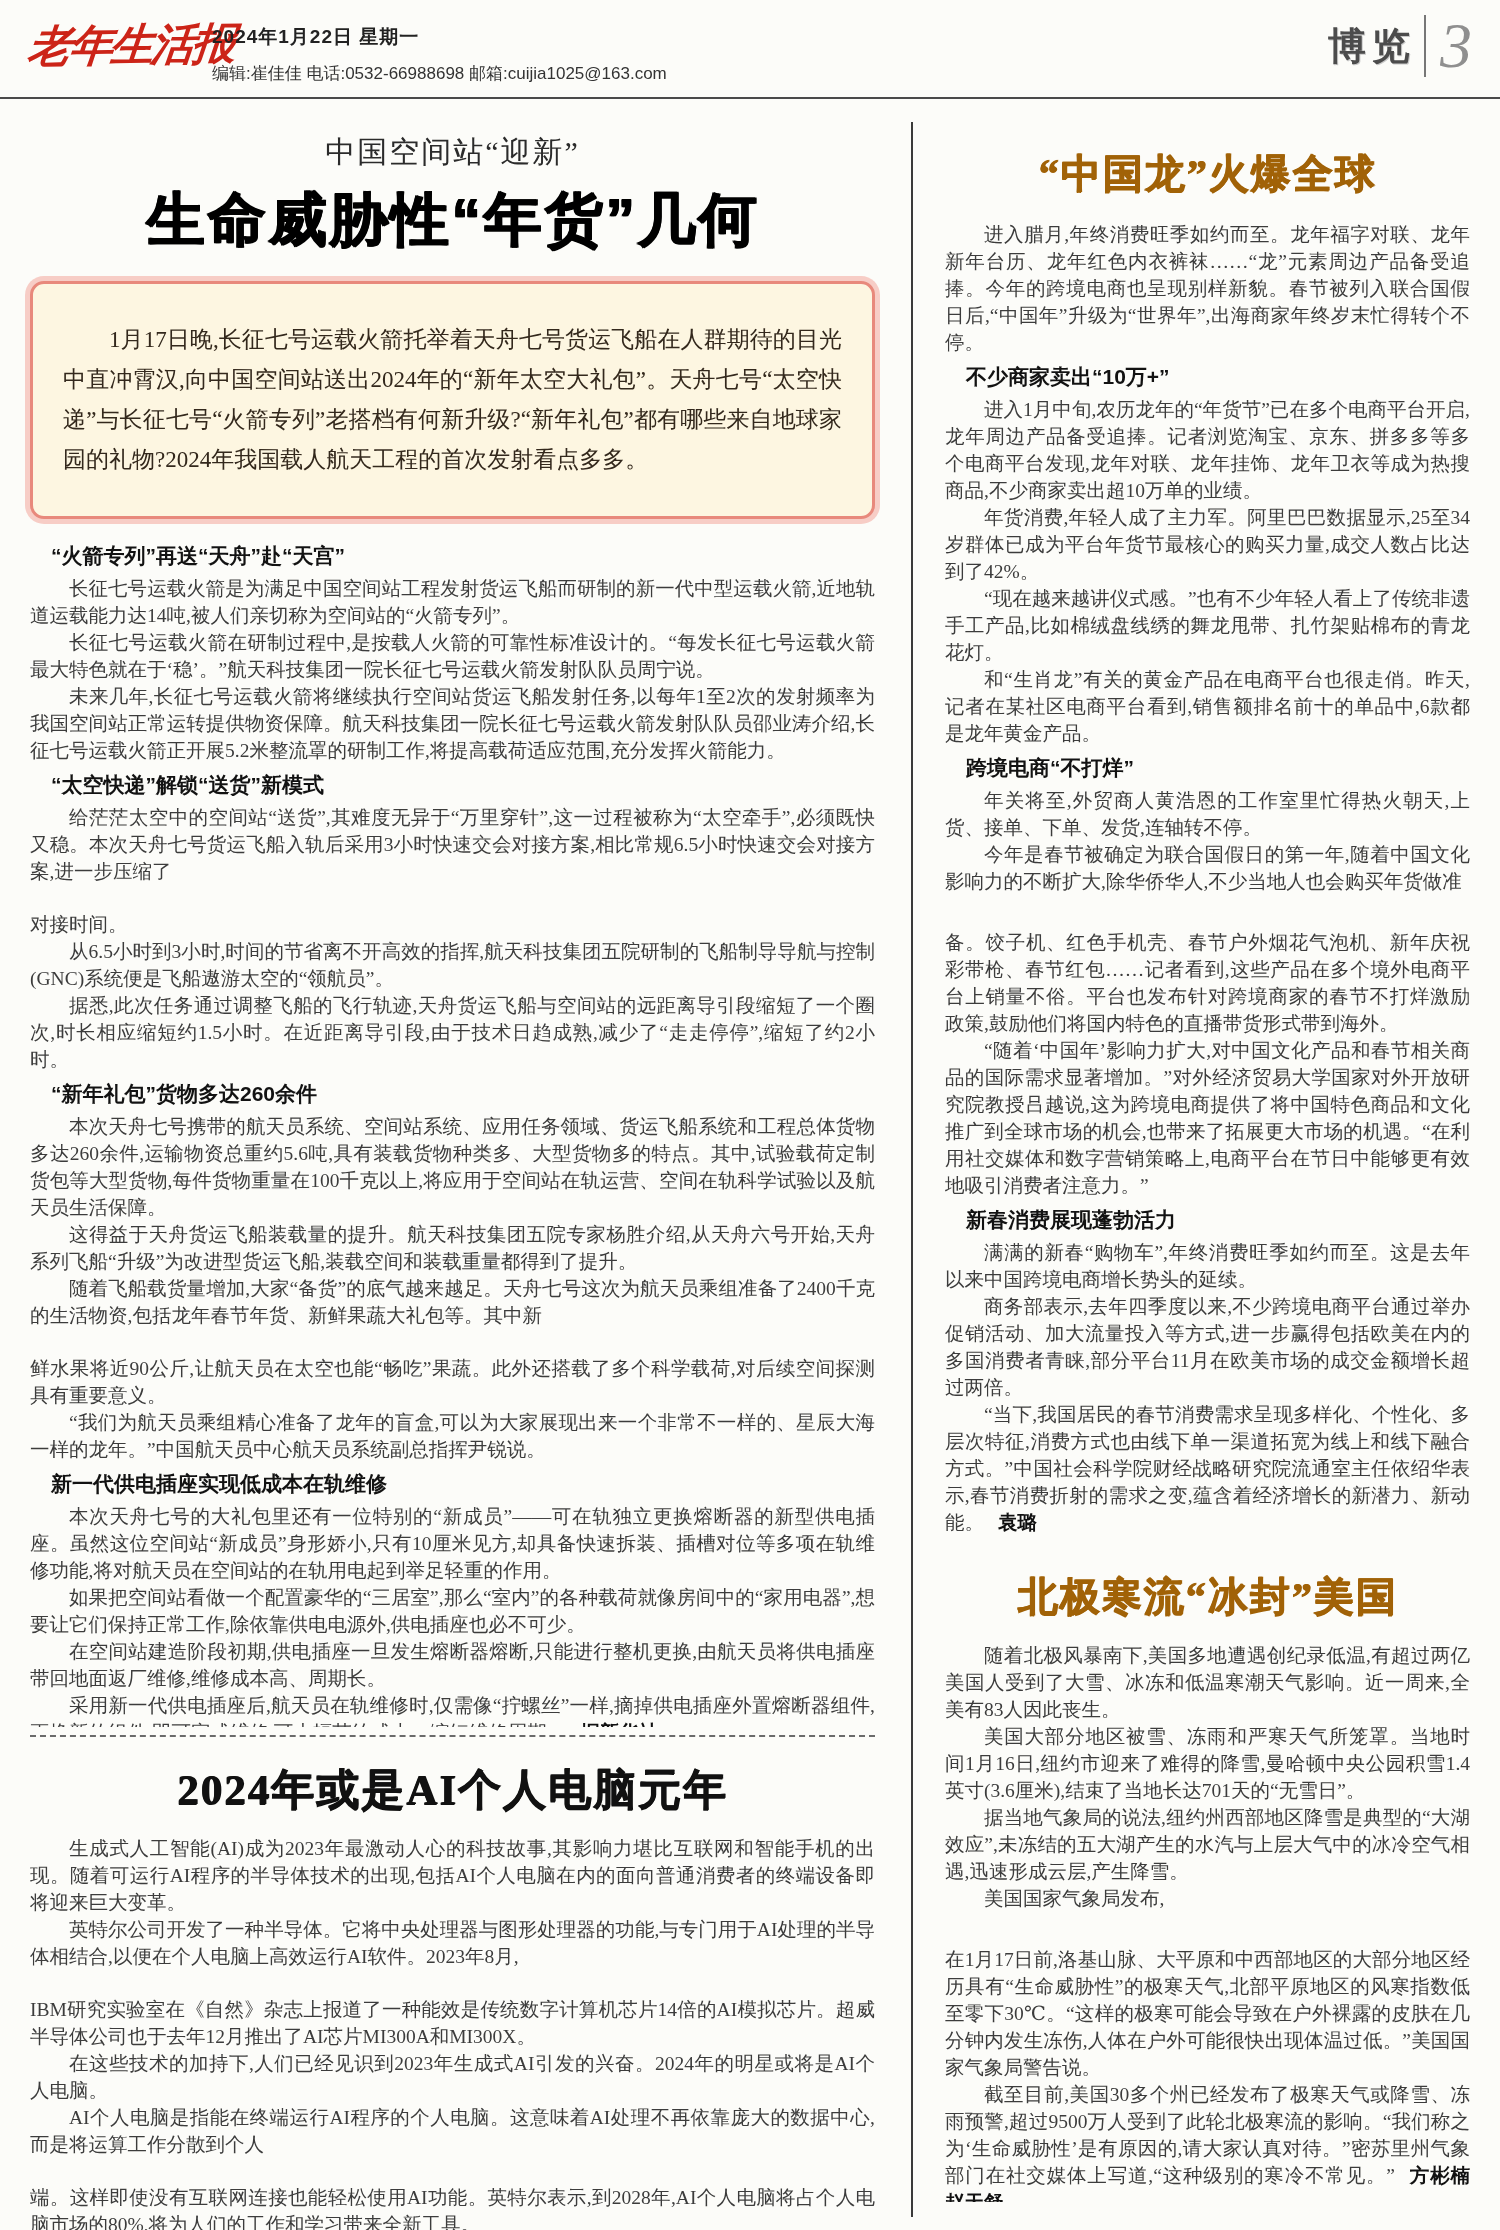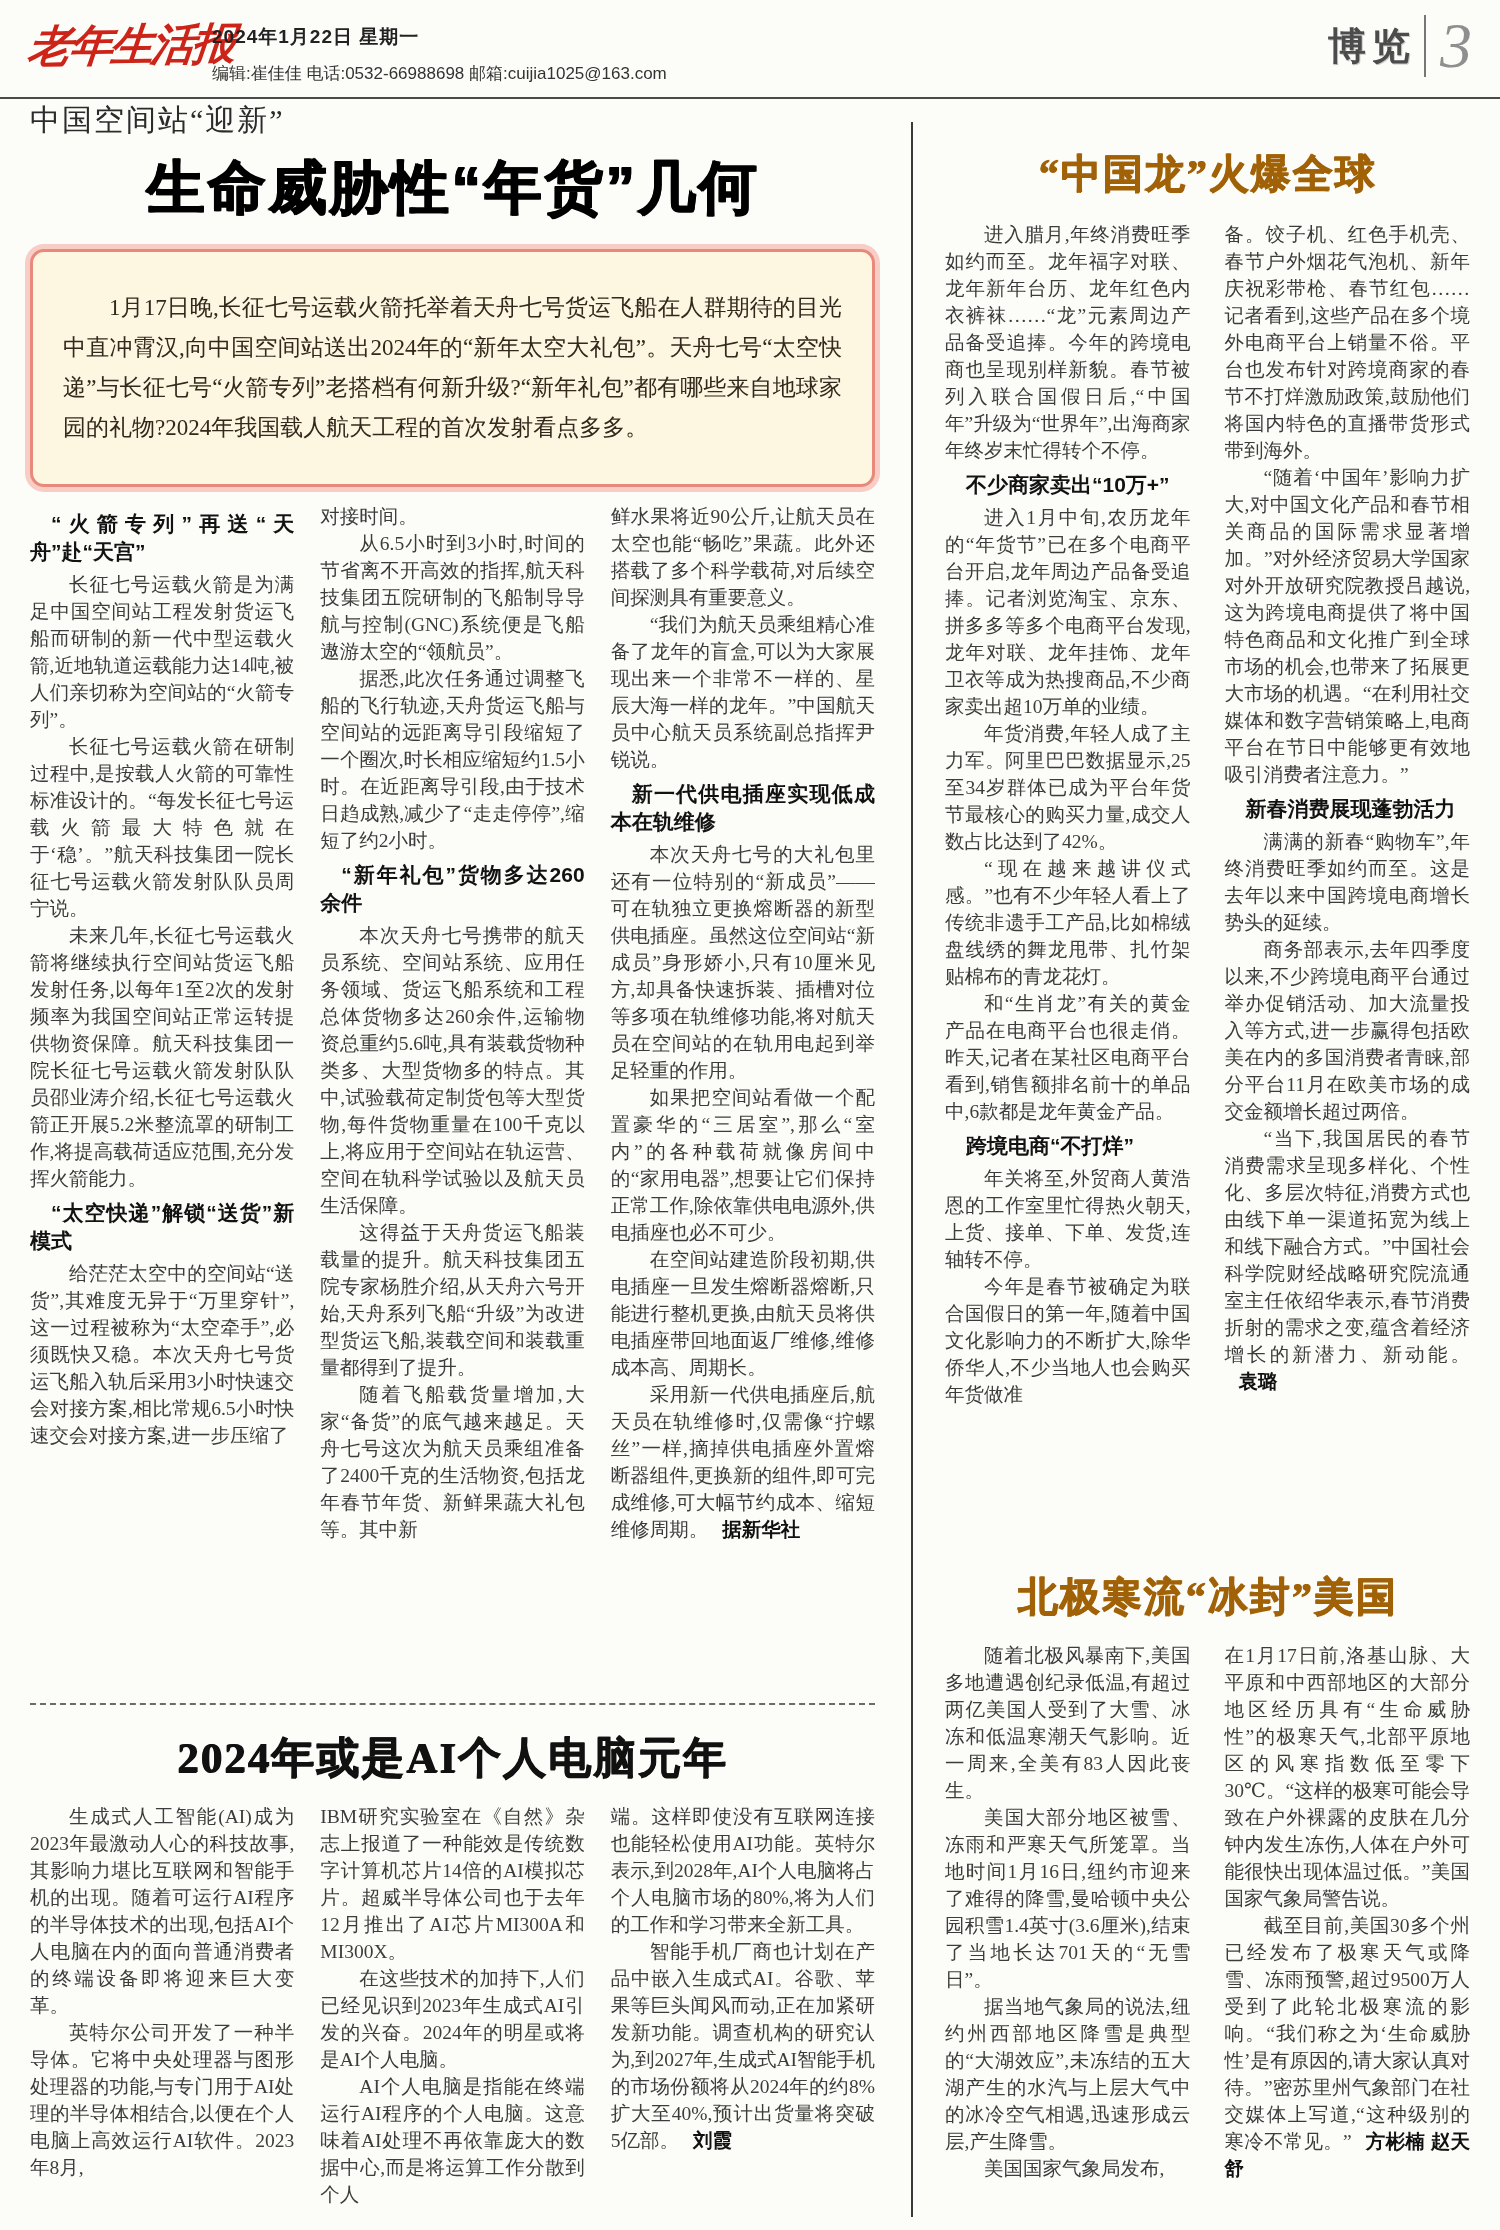--- a/index.html
+++ b/index.html
@@ -18,29 +18,29 @@
   .editorline{font-size:17px;margin-top:12px;color:#333;}
   .pagecorner{position:absolute;right:28px;top:14px;display:flex;align-items:center;}
   .sectionname{font-family:"Liberation Sans",sans-serif;font-size:38px;font-weight:bold;color:#4c4c4c;
                letter-spacing:6px;text-shadow:1px 1px 0 #c9c9c9;}
   .cornerbar{width:2px;height:62px;background:#777;margin:0 14px 0 8px;}
   .pagenum{font-size:64px;font-style:italic;color:#8f8f8f;font-family:"Liberation Serif",serif;line-height:64px;}
   
   .vdivider{position:absolute;left:911px;top:122px;width:2px;height:2095px;background:#3a3a3a;}
   
   .left-section{position:absolute;left:30px;top:100px;width:845px;}
-  .kicker{text-align:left;font-size:30px;color:#2b2b2b;letter-spacing:2px;}
+  .kicker{text-align:center;font-size:30px;color:#2b2b2b;margin-top:32px;letter-spacing:2px;}
   .bigheadline{text-align:center;font-family:"Liberation Sans",sans-serif;font-weight:bold;
     font-size:58px;color:#000;margin-top:8px;letter-spacing:3px;
     text-shadow:1.6px 0 0 currentColor,0 1.4px 0 currentColor,1.6px 1.4px 0 currentColor;}
   .introbox{margin-top:22px;background:#fdf6e1;border:3px solid #e8897c;border-radius:14px;
     box-shadow:0 0 0 5px #f7cdc6;padding:36px 30px;}
   .introbox p{margin:0;font-size:23px;line-height:40px;text-indent:2em;color:#33281c;text-align:justify;}
   
-  .cols{display:flex;overflow:hidden;text-align:justify;}
+  .cols{display:flex;overflow:hidden;text-align:justify;flex-direction:column;}
   .cols .col{flex:1 1 0;}
   .cols{gap:26px;font-size:19.5px;line-height:27px;color:#3c3c3c;}
   .para{margin:0;text-indent:2em;}
   .cont{text-indent:0;}
   .subhead{font-family:"Liberation Sans",sans-serif;font-weight:bold;font-size:21px;line-height:28px;
     color:#121212;margin:7px 0 5px;text-indent:1em;}
   .byline{font-family:"Liberation Sans",sans-serif;font-weight:bold;color:#111;margin-left:14px;font-style:normal;}
   .tz-cols{margin-top:16px;height:1192px;}
   .dash-sep{border-top:2px dashed #6b6b6b;margin-top:8px;}
   

